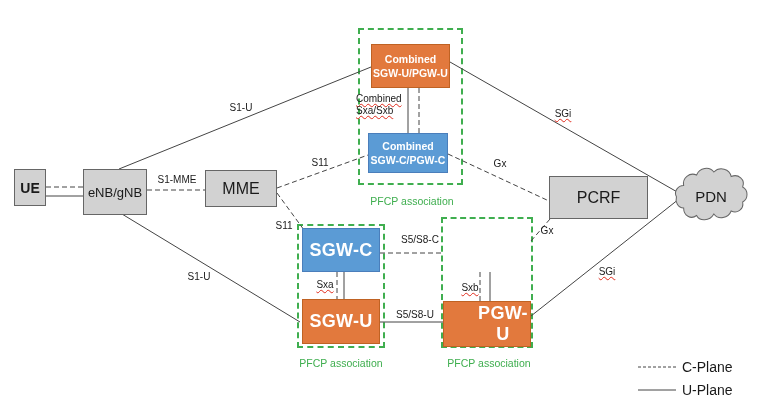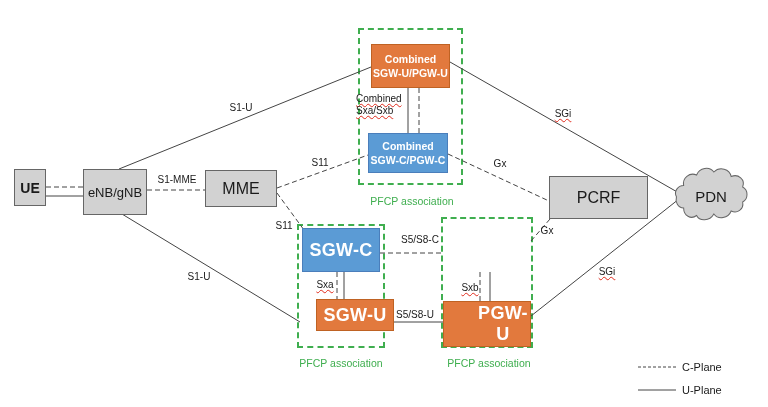--- a/index.html
+++ b/index.html
@@ -29,21 +29,21 @@
   }
   .lbl.block { transform:none; white-space:pre-line; text-align:left; }
   .green-lbl {
     position:absolute; z-index:3; font-size:10.5px; color:#3fae4f;
     transform:translate(-50%,-50%); white-space:nowrap;
   }
   .misspell {
     text-decoration: underline wavy #e02a1b;
     text-decoration-thickness:1px; text-underline-offset:1px; text-decoration-skip-ink:none;
   }
-  .legend-lbl { position:absolute; z-index:3; font-size:11px; color:#1a1a1a; transform:translateY(-50%); }
+  .legend-lbl { position:absolute; z-index:3; font-size:14px; color:#1a1a1a; transform:translateY(-50%); }
   .pdn-lbl { position:absolute; z-index:3; font-size:15px; color:#1a1a1a; transform:translate(-50%,-50%); }
 </style>
 </head>
 <body>
 
 <div class="canvas">
 
   <div class="grp" style="left:358px; top:28px;  width:105px; height:157px;"></div>
   <div class="grp" style="left:297px; top:224px; width:88px;  height:124px;"></div>
   <div class="grp" style="left:441px; top:217px; width:92px;  height:131px;"></div>
@@ -97,21 +97,21 @@
     </div>
 
   <div class="node orange combined" style="left:371px; top:44px;  width:79px; height:44px;"><span>Combined
 SGW-U/PGW-U</span></div>
   <div class="node blue combined" style="left:368px; top:133px; width:80px; height:40px;"><span>Combined
 SGW-C/PGW-C</span></div>
 
   <div class="node blue gwbig" style="left:302px; top:228px; width:78px; height:44px;">
       <span>SGW-C</span>
     </div>
-  <div class="node orange gwbig" style="left:316px; top:299px; width:78px; height:32px;justify-content:center;">
+  <div class="node orange gwbig" style="left:302px; top:299px; width:78px; height:45px;justify-content:center;">
       <span>SGW-U</span>
     </div>
   <div class="node orange gwbig" style="left:443px; top:301px; width:88px; height:46px;padding-left:32px;">
       <span>PGW-U</span>
     </div>
 
   <div class="pdn-lbl" style="left:711px; top:196px;">PDN</div>
 
   <div class="lbl" style="left:241px; top:108px;">S1-U</div>
   <div class="lbl" style="left:199px; top:277px;">S1-U</div>

